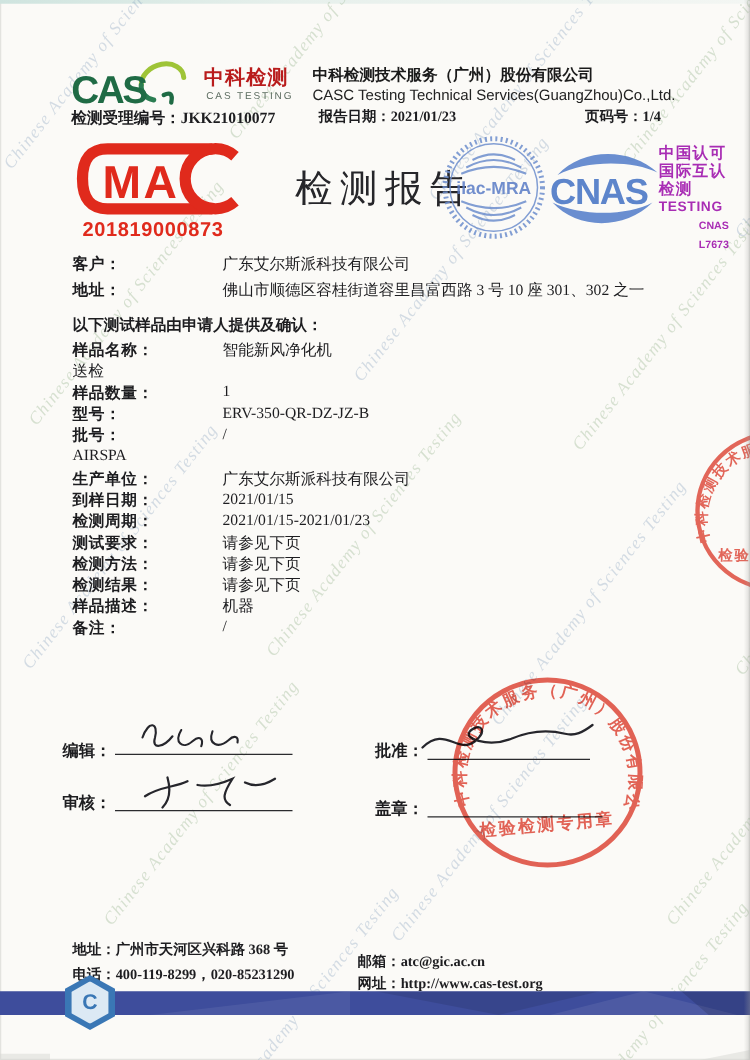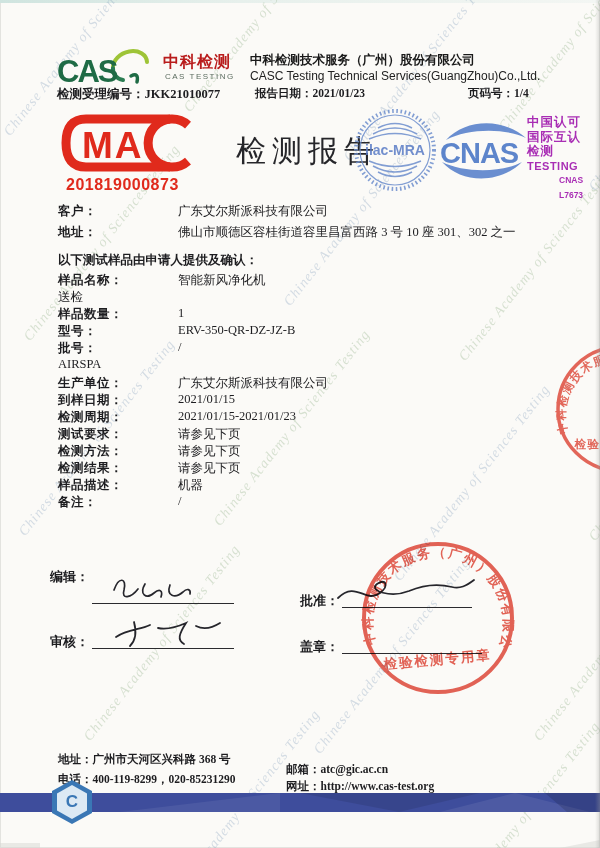--- a/index.html
+++ b/index.html
@@ -218,21 +218,21 @@
     <div class="s-row">
         <span class="lbl">样品描述：</span>
         <span class="val">机器</span>
       </div>
     <div class="s-row">
         <span class="lbl">备注：</span>
         <span class="val">/</span>
       </div>
   </div>
 
-  <div class="sig-label" style="left:50px; top:568px">编辑：</div>
+  <div class="sig-label" style="left:50px; top:592px">编辑：</div>
   <div class="sig-line" style="left:92px; top:588px; width:142px; height:16px"></div>
   <svg class="sig-svg" style="left:104px; top:568px" width="110" height="34" viewBox="0 0 110 34">
     <path d="M10 22 c5 -14 13 -12 10 0 c-3 10 7 8 14 -1 m7 -5 c-6 10 1 16 9 9 c6 -5 9 -2 7 4 m9 -12 c-4 11 5 14 13 7 c4 -4 8 -3 7 2" fill="none" stroke="#26262c" stroke-width="1.7" stroke-linecap="round"></path>
   </svg>
 
   <div class="sig-label" style="left:300px; top:592px">批准：</div>
   <div class="sig-line" style="left:342px; top:592px; width:130px; height:16px"></div>
   <svg class="sig-svg" style="left:334px; top:574px" width="150" height="36" viewBox="0 0 150 36">
     <path d="M4 24 c18 -18 28 6 42 -5 c10 -8 5 -15 -3 -9 c-9 7 14 14 32 7 c14 -6 27 -8 43 -4 c8 2 14 -1 22 -7" fill="none" stroke="#26262c" stroke-width="1.8" stroke-linecap="round"></path>
   </svg>

